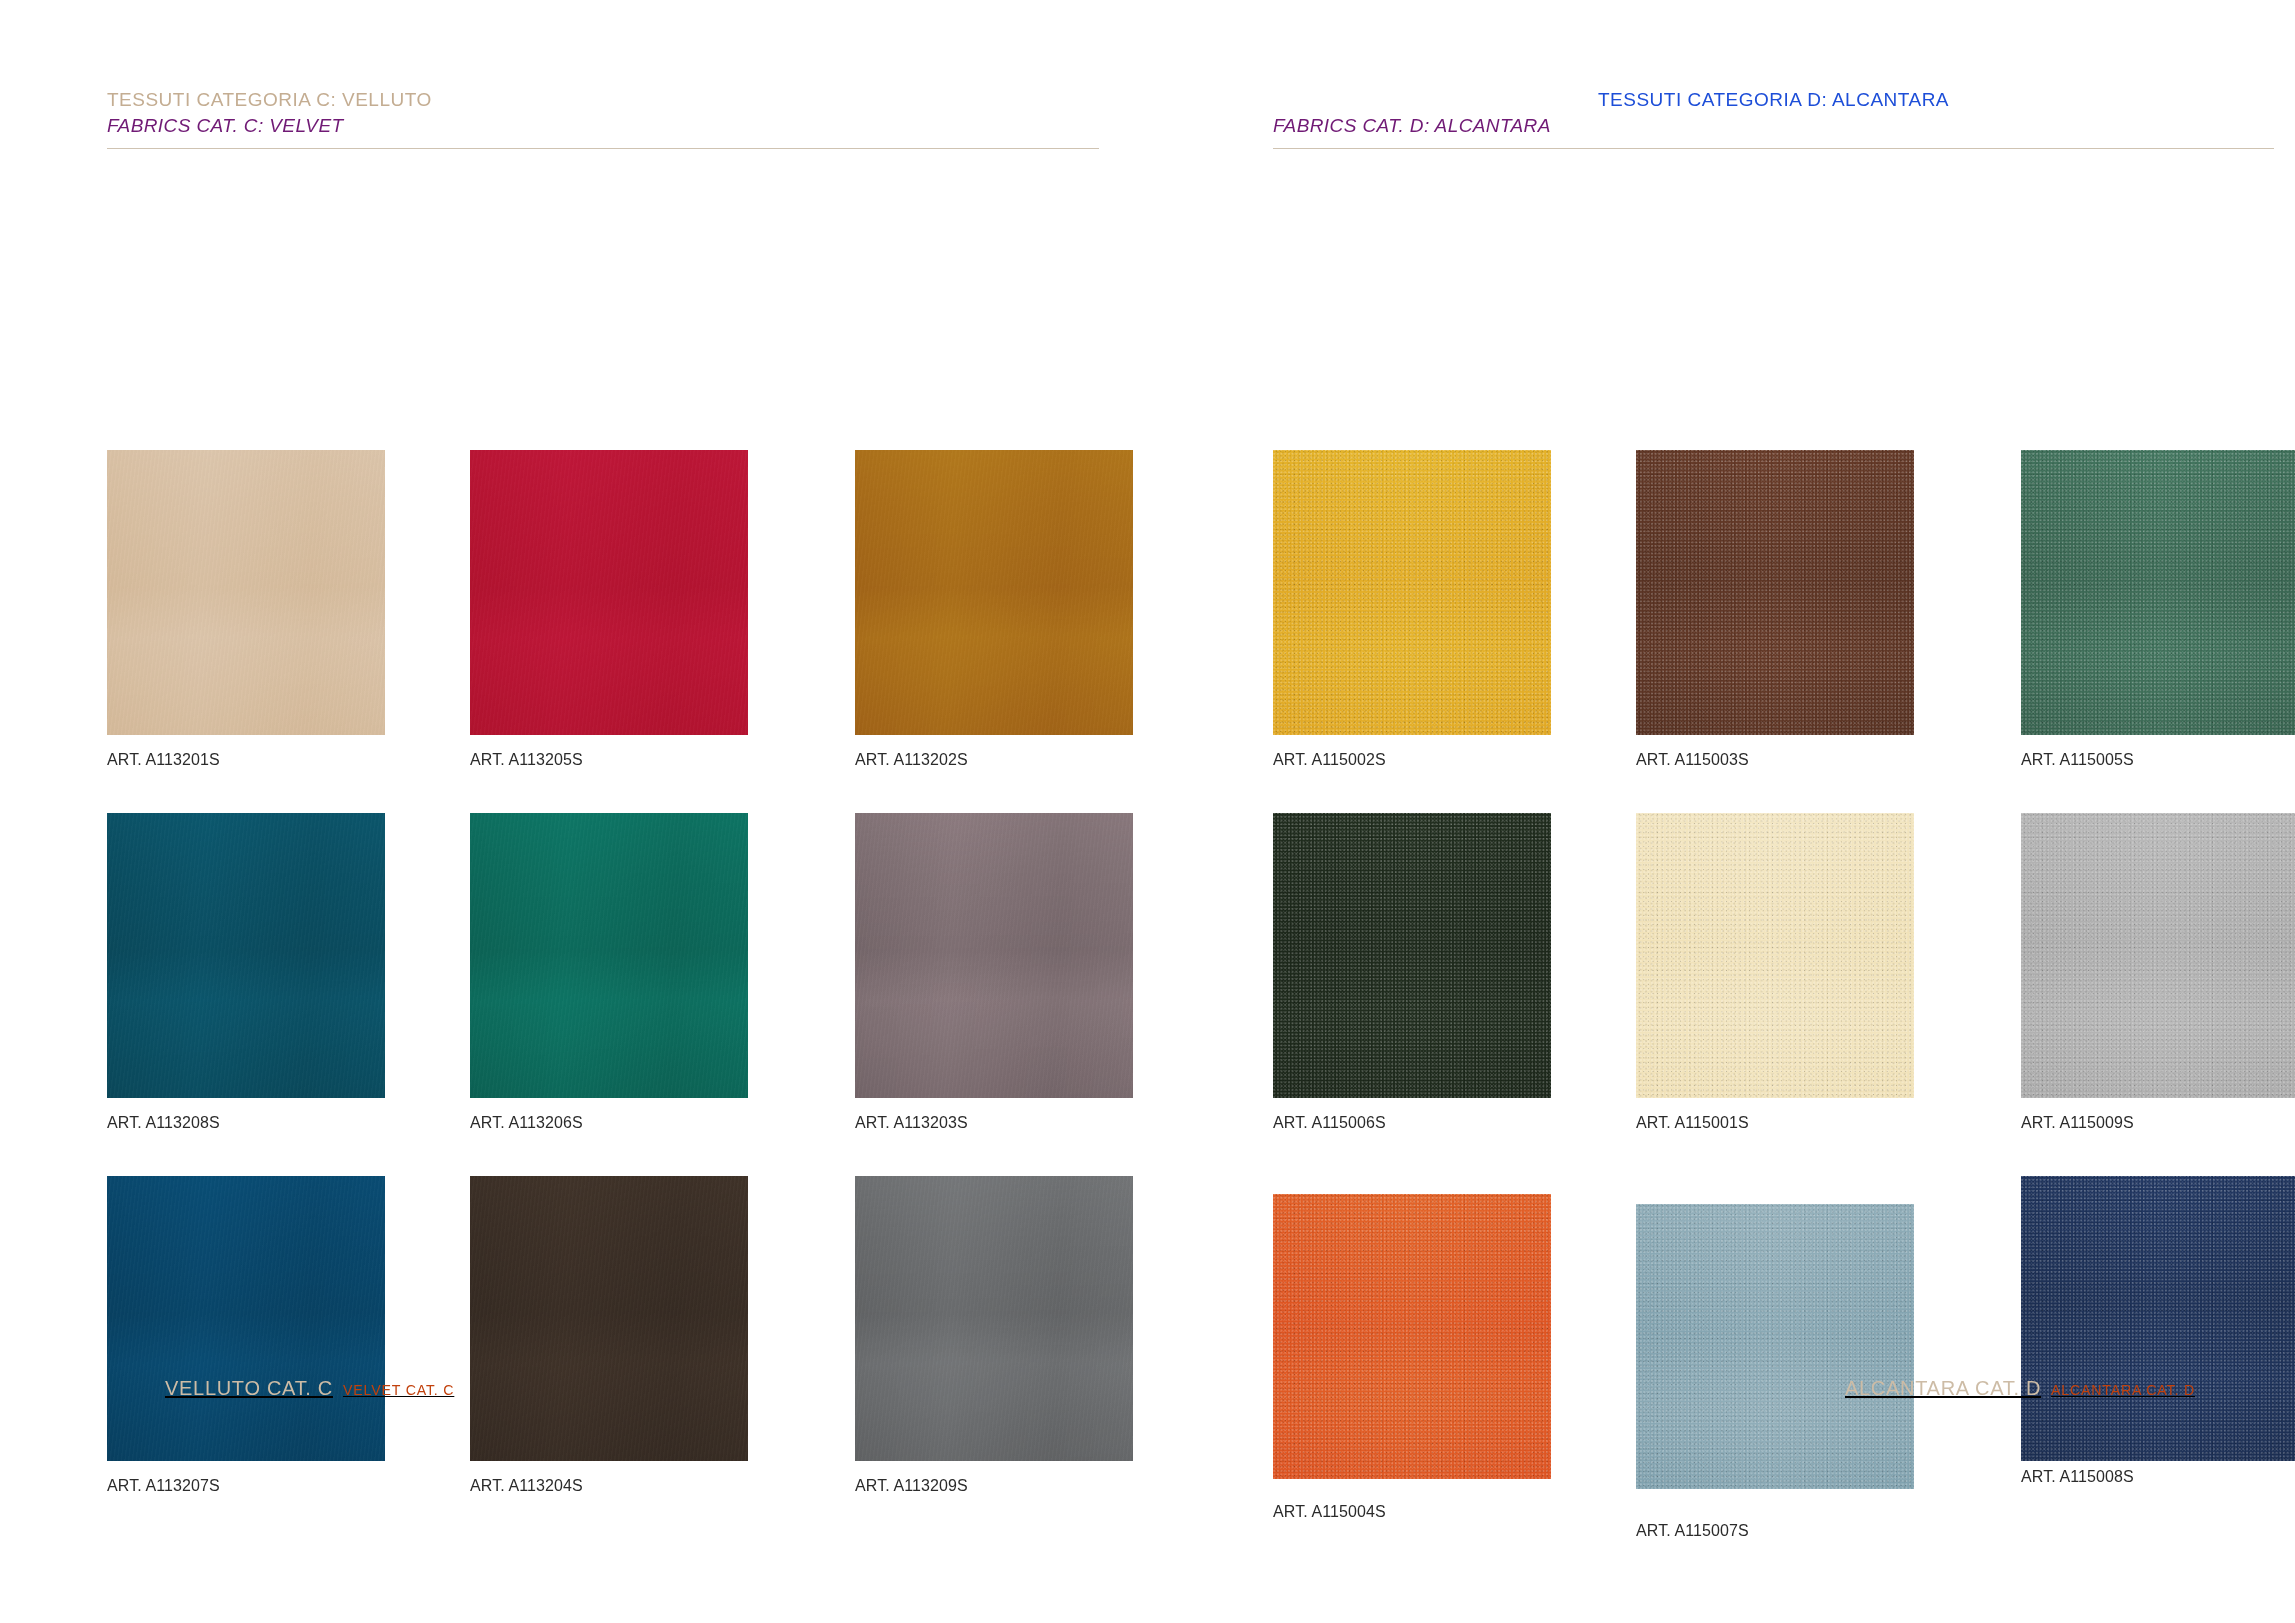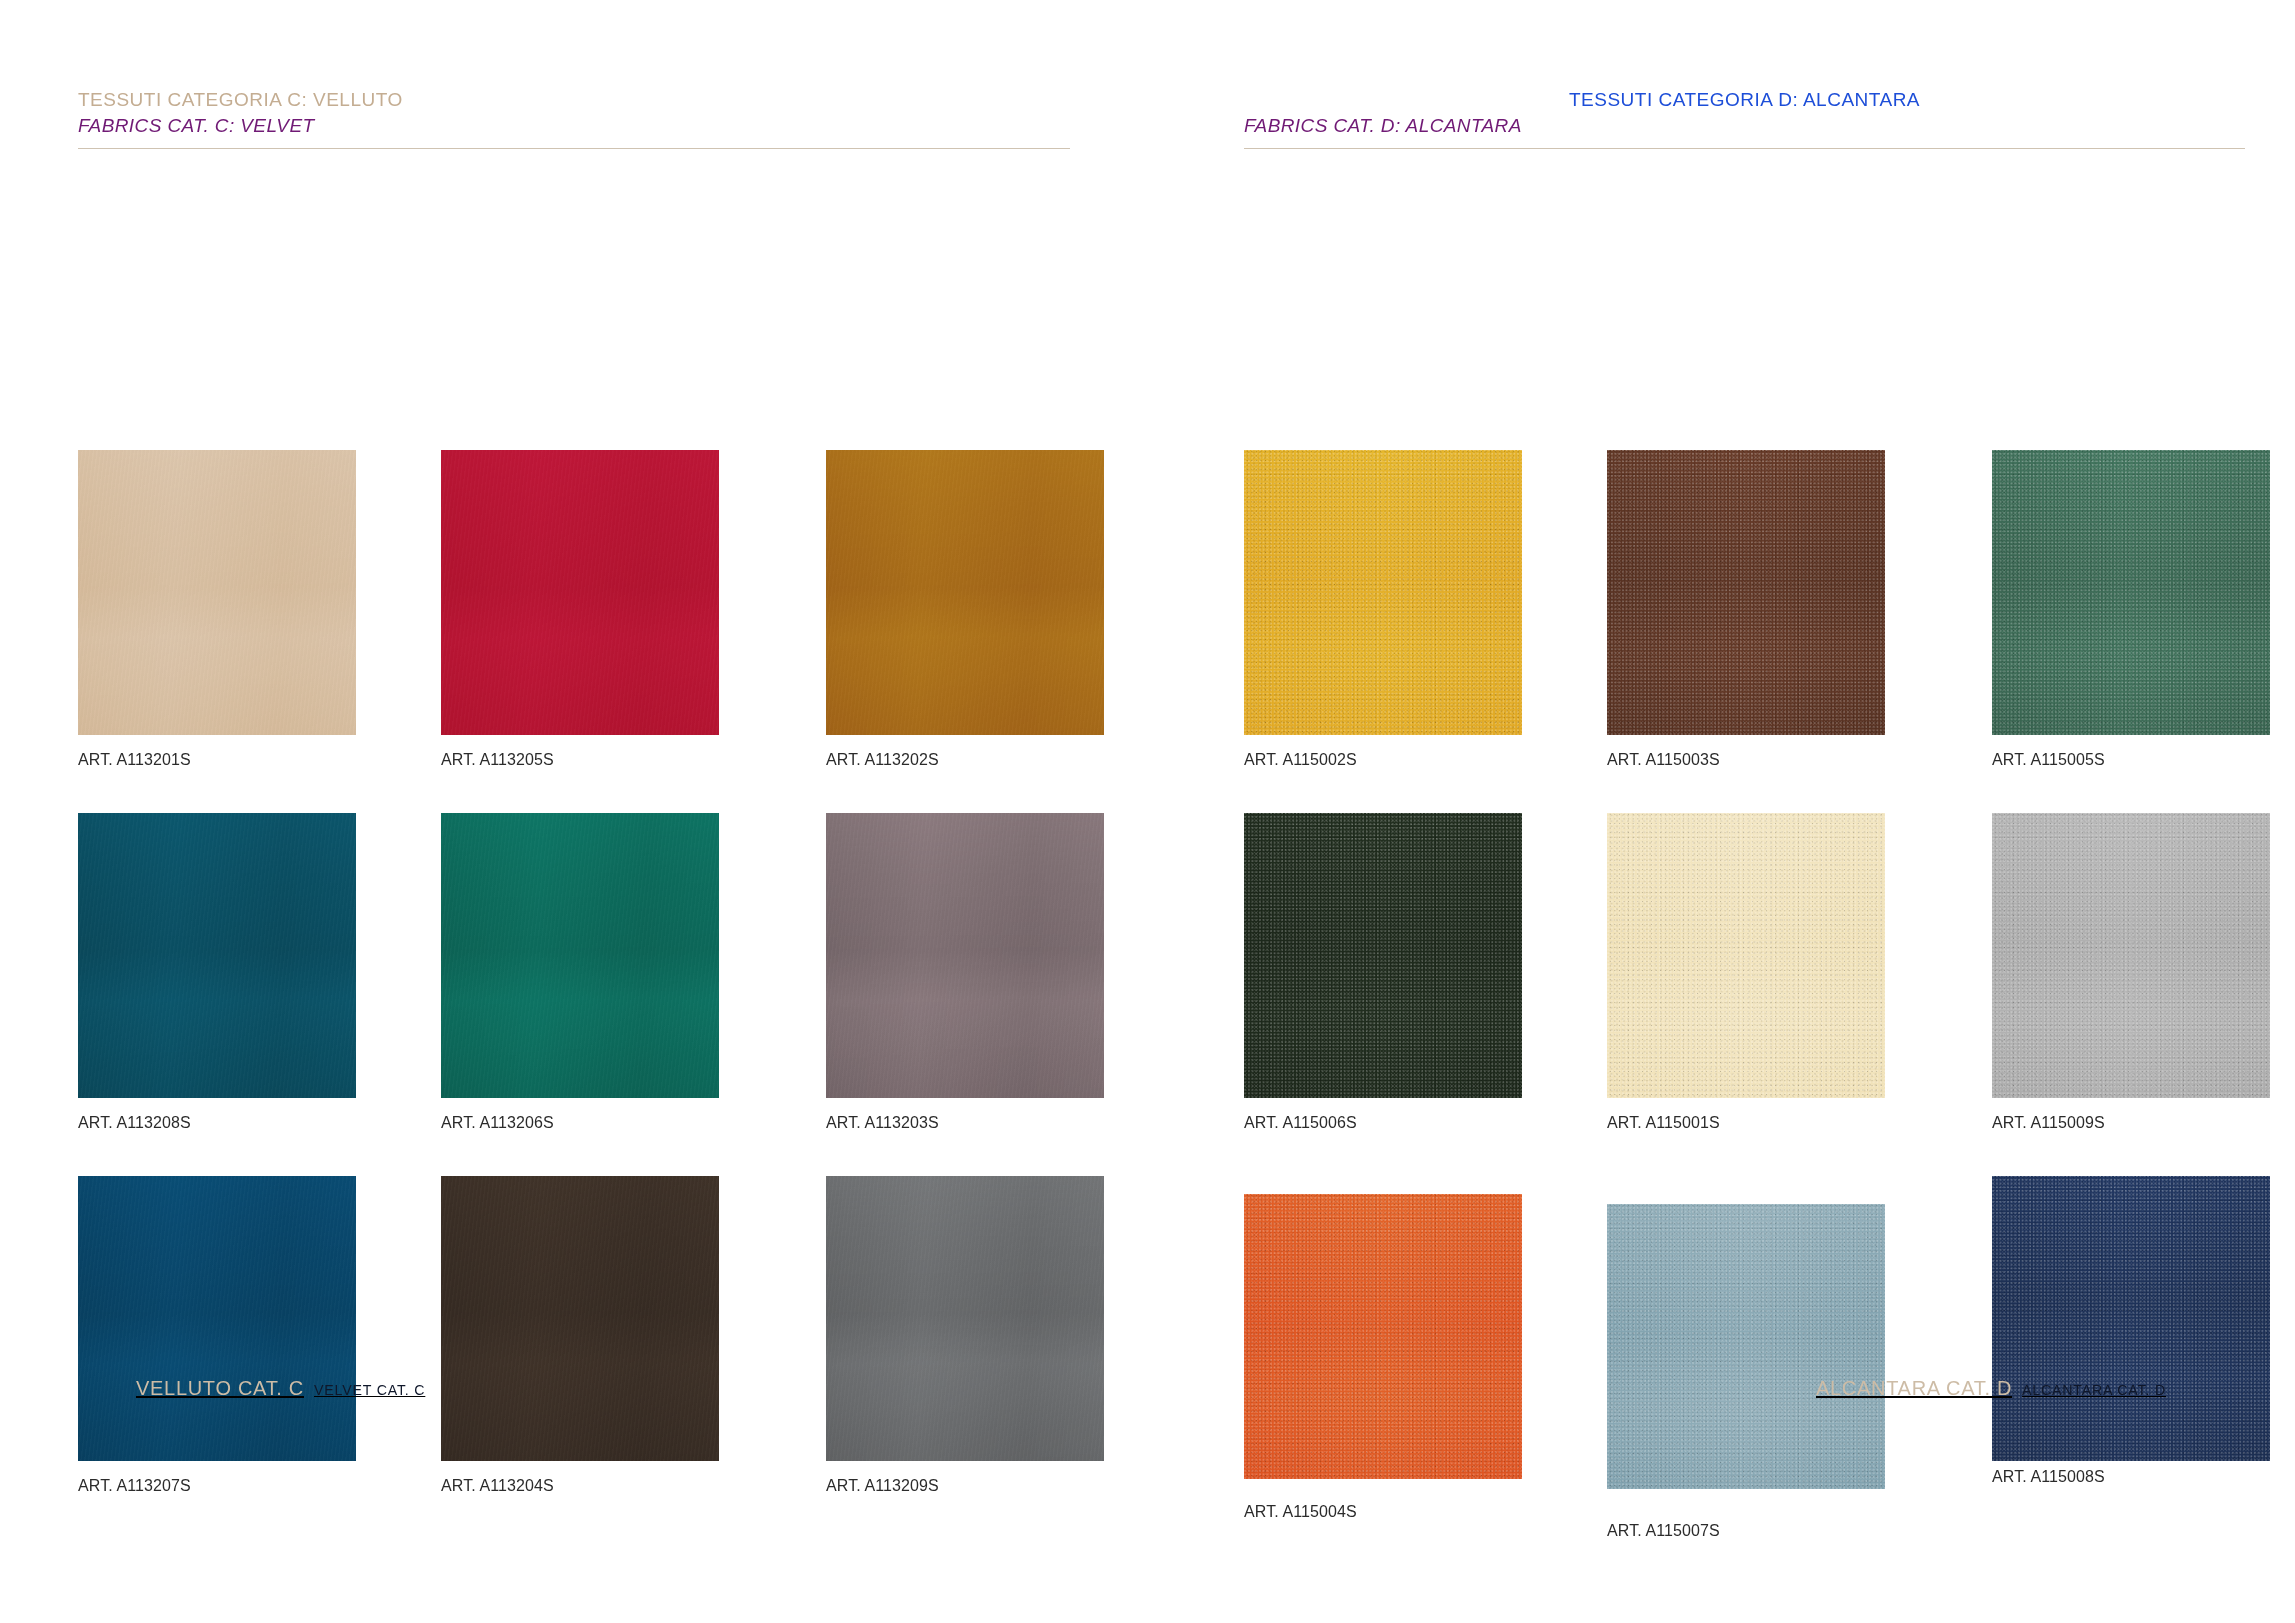--- a/index.html
+++ b/index.html
@@ -21,20 +21,21 @@
     position: absolute;
     inset: 0;
     display: block;
   }
 
   
   .page {
     position: absolute;
     top: 0;
     height: 1475px;
+    margin-left: 29px;
   }
   .page-left  { left: 0;      width: 1148px; }
   .page-right { left: 1148px; width: 1148px; }
 
   
   .page-header {
     position: absolute;
     top: 87px;
   }
   .page-left  .page-header { left: 78px;  width: 992px; }
@@ -190,21 +191,21 @@
 
   .footer-primary {
     font-size: 20px;
     letter-spacing: 0.7px;
     color: #cdbca6;
     font-weight: 400;
   }
   .footer-secondary {
     font-size: 14.2px;
     letter-spacing: 0.8px;
-    color: #0f172a;
+    color: #c2410c;
     font-weight: 400;
     text-align: right;
   }
 </style>
 </head>
 <body>
 
 <div class="spread">
 
   <section class="page page-left">

